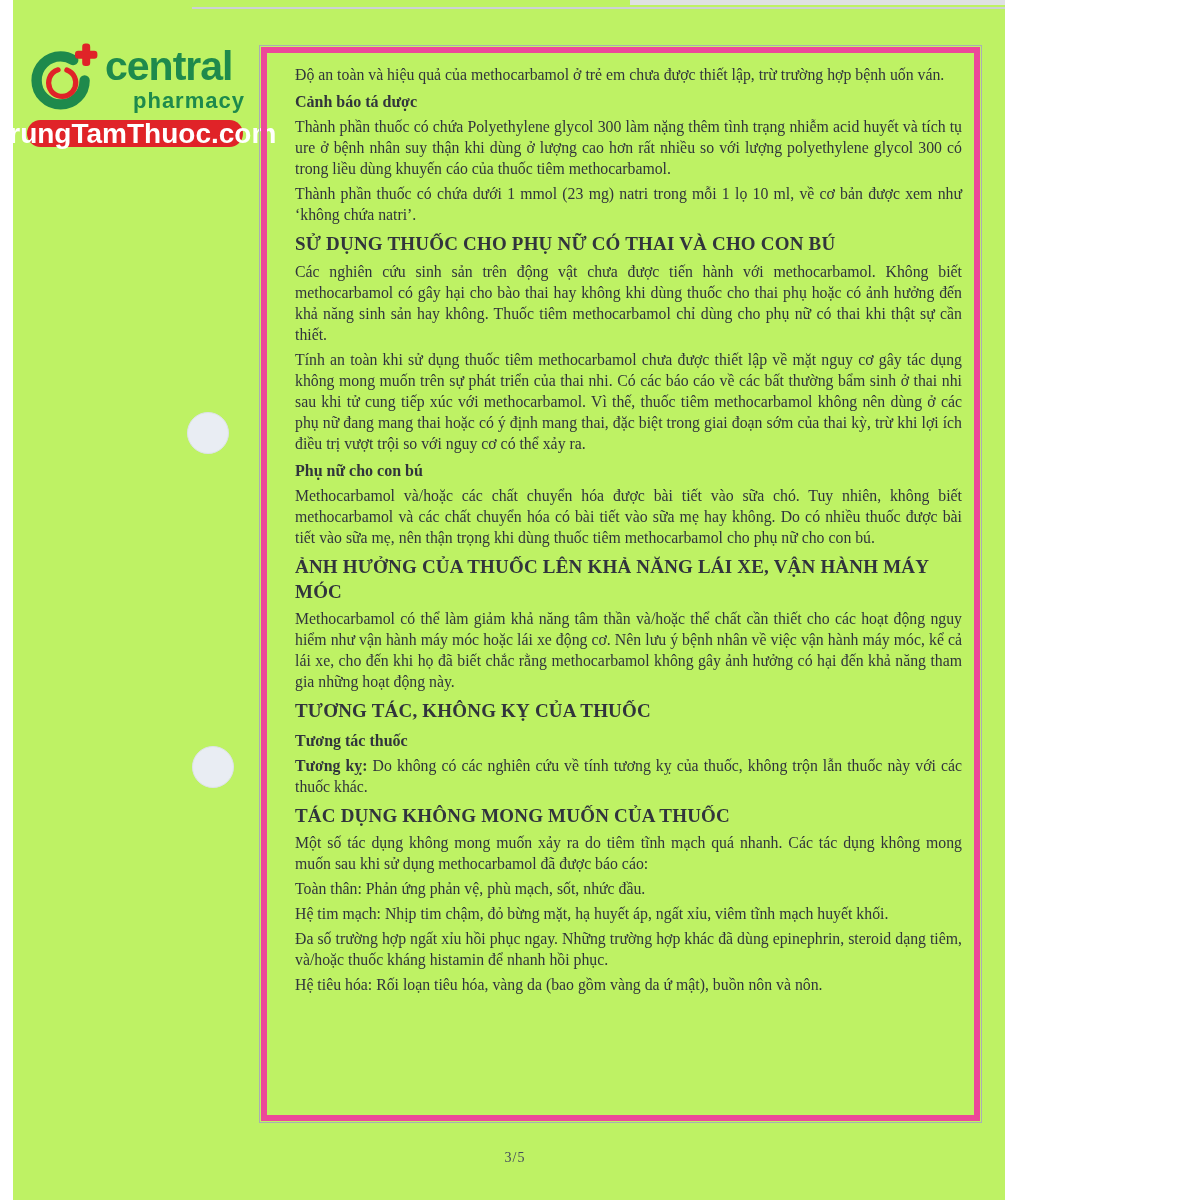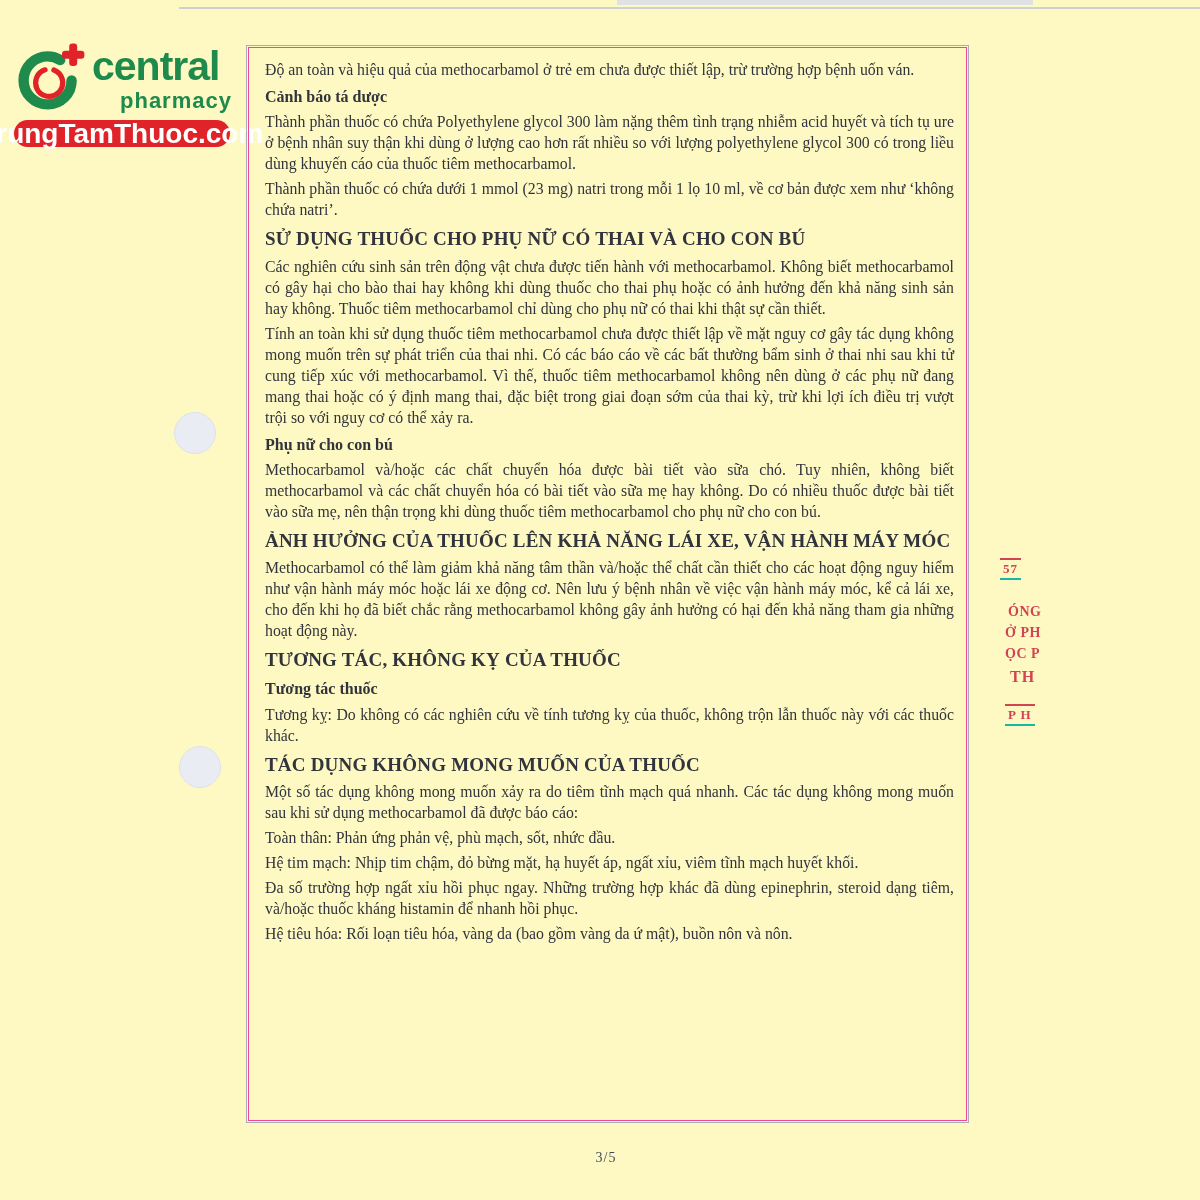--- a/index.html
+++ b/index.html
@@ -1,21 +1,22 @@
 <!DOCTYPE html>
 <html><head>
 <meta charset="utf-8">
 <style>
   html,body{margin:0;padding:0;}
   .page{
     position:relative;
-    width:1200px;height:1200px;
-    background:#fef9c3;
+    width:992px;height:1200px;
+    background:#bef264;
     overflow:hidden;
     font-family:"Liberation Serif","DejaVu Serif",serif;
+    margin-left:13px;
   }
   
   .scan-band{position:absolute;left:617px;top:0;width:416px;height:5px;background:#dfe1e4;}
   .scan-line{position:absolute;left:179px;top:7px;width:1021px;height:2px;background:#ccd1d6;}
 
   
   .logo-block{position:absolute;left:14px;top:38px;width:222px;}
   .logo-row{display:flex;align-items:flex-start;}
   .logo-icon{width:72px;height:76px;flex:0 0 auto;}
   .logo-text{margin-left:6px;margin-top:8px;font-family:"Liberation Sans","DejaVu Sans",sans-serif;}
@@ -25,32 +26,32 @@
     margin-top:6px;background:#e02328;color:#ffffff;
     border-radius:14px;width:216px;height:27px;
     display:flex;align-items:center;justify-content:center;
     font-family:"Liberation Sans","DejaVu Sans",sans-serif;
     font-weight:bold;font-size:28px;
   }
 
   
   .main-box{
     position:absolute;left:248px;top:47px;width:719px;height:1074px;
-    border:1px solid #ec4899;outline:1px solid #aaaeb4;outline-offset:1px;
+    border:6px solid #ec4899;outline:1px solid #aaaeb4;outline-offset:1px;
     box-sizing:border-box;
-    padding:7px 12px 0 16px;
+    padding:7px 12px 0 28px;
     overflow:hidden;
     color:#31343c;
     font-size:15.8px;line-height:1.33;
   }
   .blk{margin:0;}
   .blk.p{text-align:justify;margin:4px 0;}
   .blk.h2{font-weight:bold;font-size:19px;margin:6px 0 2px;letter-spacing:0.2px;}
   .blk.h3{font-weight:bold;font-size:16px;margin:6px 0 1px;}
-  .blk.p strong{font-weight:normal;}
+  .blk.p strong{font-weight:bold;}
 
   
   .hole{position:absolute;width:42px;height:42px;border-radius:50%;
         background:#e9edf3;border:1px solid #dde3ea;box-sizing:border-box;}
   .hole.h1{left:174px;top:412px;}
   .hole.h2pos{left:179px;top:746px;}
 
   
   .stamp{position:absolute;left:999px;top:558px;width:70px;color:#d24454;
          font-family:"Liberation Serif","DejaVu Serif",serif;font-weight:bold;}

